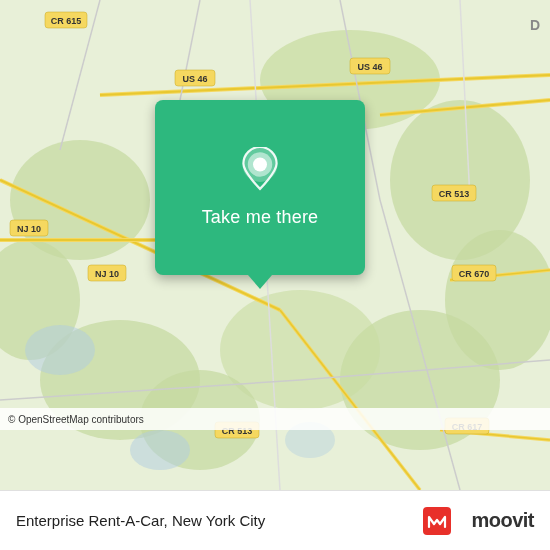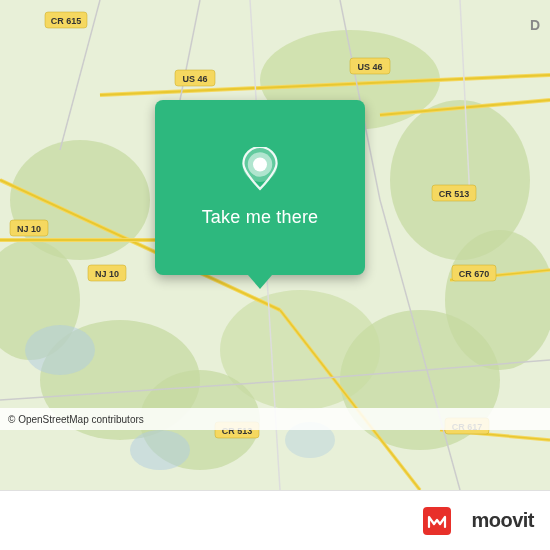--- a/index.html
+++ b/index.html
@@ -224,20 +224,21 @@
       <circle cx="24" cy="20" r="20" fill="white" opacity="0.25"></circle>
       <circle cx="24" cy="20" r="14" fill="white" opacity="0.5"></circle>
       <circle cx="24" cy="20" r="8" fill="white"></circle>
       <path d="M24 0 C13.5 0 5 8.5 5 19 C5 29 24 48 24 48 C24 48 43 29 43 19 C43 8.5 34.5 0 24 0Z" fill="none" stroke="white" stroke-width="2.5" opacity="0.9"></path>
     </svg>
     <button id="take-me-there-btn">Take me there</button>
   </div>
 </div>
 
 <div id="bottom-bar">
+  <span id="bottom-title">Enterprise Rent-A-Car, New York City</span>
   <div id="moovit-logo">
 
     <svg id="moovit-m-icon" viewBox="0 0 28 28" xmlns="http://www.w3.org/2000/svg">
       <rect width="28" height="28" rx="4" fill="#e8302a"></rect>
       <path d="M6 20 L6 10 L11 17 L14 13 L17 17 L22 10 L22 20" fill="none" stroke="white" stroke-width="2.2" stroke-linejoin="round" stroke-linecap="round"></path>
     </svg>
     <span id="moovit-text">moovit</span>
   </div>
 </div>
 

